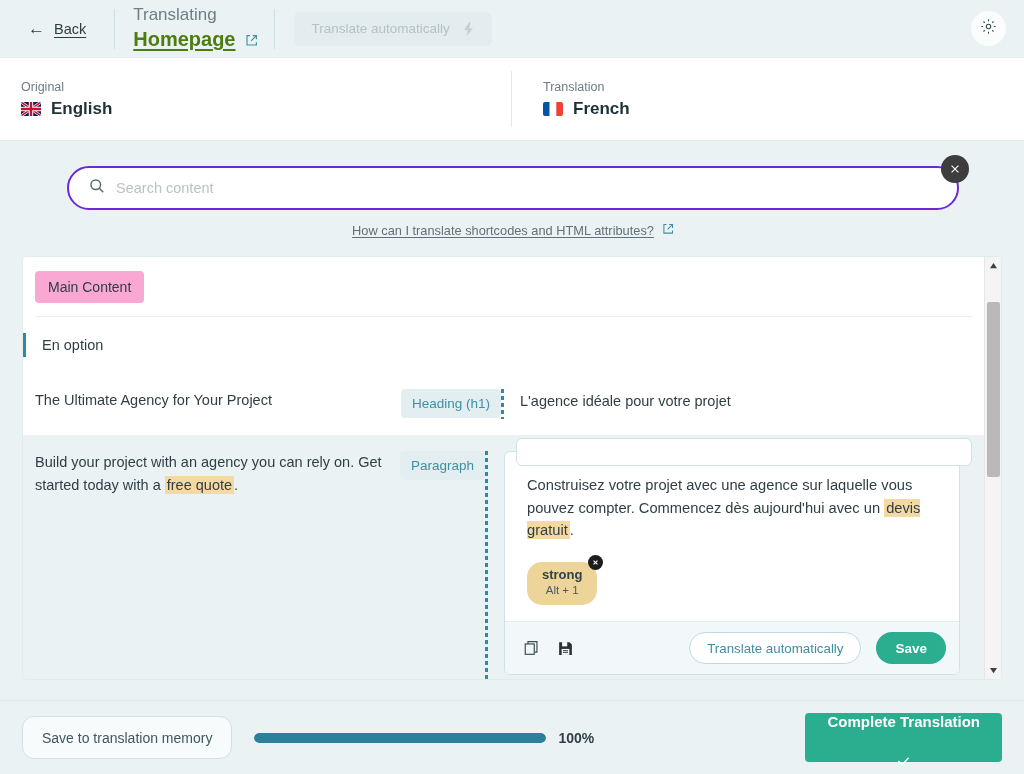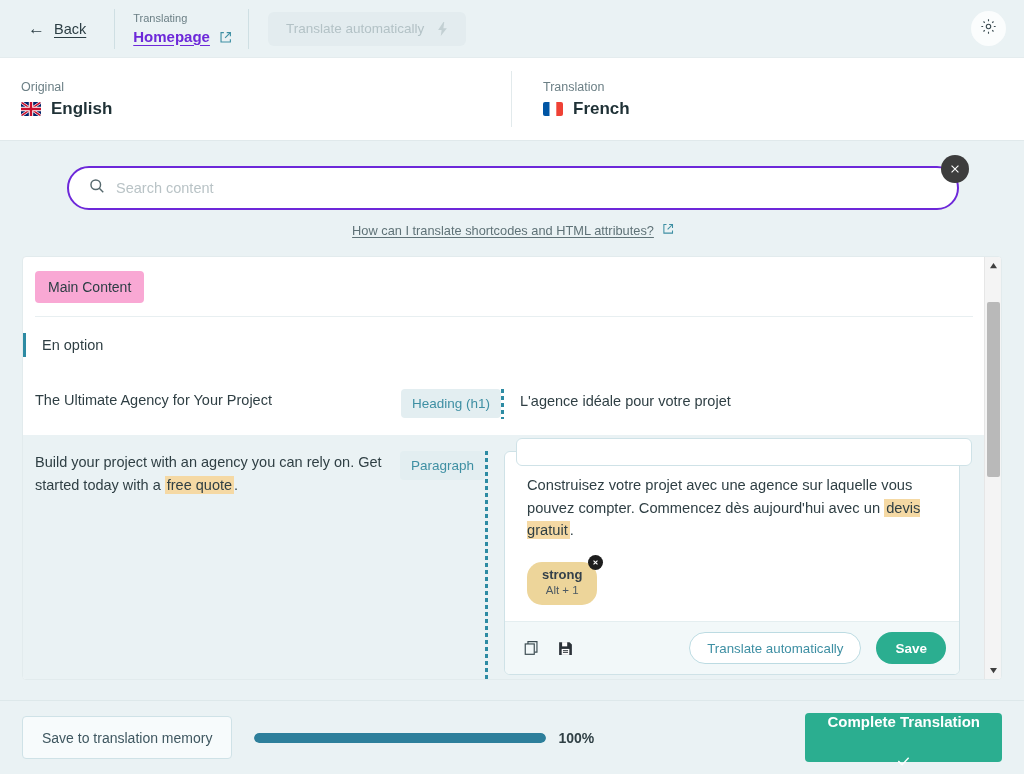--- a/index.html
+++ b/index.html
@@ -15,23 +15,23 @@
   .topbar {
     position: absolute; left: 0; top: 0; width: 1024px; height: 57px;
     background: #eaf2f4; display: flex; align-items: center;
   }
   .topbar-inner { display: flex; align-items: center; height: 100%; }
   .back-group { display: flex; align-items: center; gap: 9px; padding: 0 28px 0 28px; }
   .back-arrow { font-size: 17px; color: #2c3e44; line-height: 1; }
   .back-label { font-size: 14.5px; color: #2c3e44; text-decoration: underline; text-underline-offset: 3px; }
   .vdiv { width: 1px; height: 40px; background: #cfdfe3; }
   .translating-group { padding: 0 16px 0 18px; display: flex; flex-direction: column; gap: 3px; }
-  .translating-label { font-size: 11px; color: #6b7f85; line-height: 1.1; }
+  .translating-label { font-size: 17px; color: #6b7f85; line-height: 1.1; }
   .page-row { display: flex; align-items: center; gap: 9px; }
-  .page-name { font-size: 15px; color: #6d28d9; font-weight: 600; text-decoration: underline; text-underline-offset: 3px; }
+  .page-name { font-size: 20px; color: #4d7c0f; font-weight: 600; text-decoration: underline; text-underline-offset: 3px; }
   .ext-icon { width: 13px; height: 13px; display: inline-block; }
   .ta-disabled {
     margin-left: 19px;
     display: flex; align-items: center; gap: 13px;
     background: #e3ecef; border-radius: 6px;
     height: 34px; padding: 0 18px;
     font-size: 13.5px; color: #b3c2c6;
   }
   .bolt { width: 11px; height: 14px; }
   .gear-btn {
@@ -151,21 +151,21 @@
   .sb-track { position: relative; height: 388px; }
   .sb-thumb { position: absolute; left: 2px; top: 28px; width: 13px; height: 175px; background: #b9b9b9; border-radius: 2px; }
 
   
   .bottombar {
     position: absolute; left: 0; bottom: 0; width: 1024px; height: 74px;
     background: #eaf2f4; border-top: 1px solid #dde8ea;
     display: flex; align-items: center; padding: 0 22px; gap: 17px;
   }
   .btn-ghost {
-    background: #f7fbfc; border: 1px solid #cfe2e7; border-radius: 4px;
+    background: #f7fbfc; border: 1px solid #cfe2e7; border-radius: 12px;
     height: 43px; padding: 8px 19px; font-size: 14px; color: #3f5760;
     display: flex; align-items: center; font-family: "Liberation Sans", sans-serif;
   }
   .progress-wrap { display: flex; align-items: center; gap: 12px; margin-left: 5px; }
   .progress-track { width: 292px; height: 10px; border-radius: 5px; background: #d5e3e7; overflow: hidden; }
   .progress-fill { height: 100%; background: #2d7f9b; border-radius: 5px; }
   .progress-label { font-size: 14px; font-weight: 700; color: #2f3f44; }
   .btn-complete {
     margin-left: auto; background: #2bae90; color: #fff; border: 0; border-radius: 4px;
     height: 49px; padding: 0 22px; font-size: 15px; font-weight: 700;

